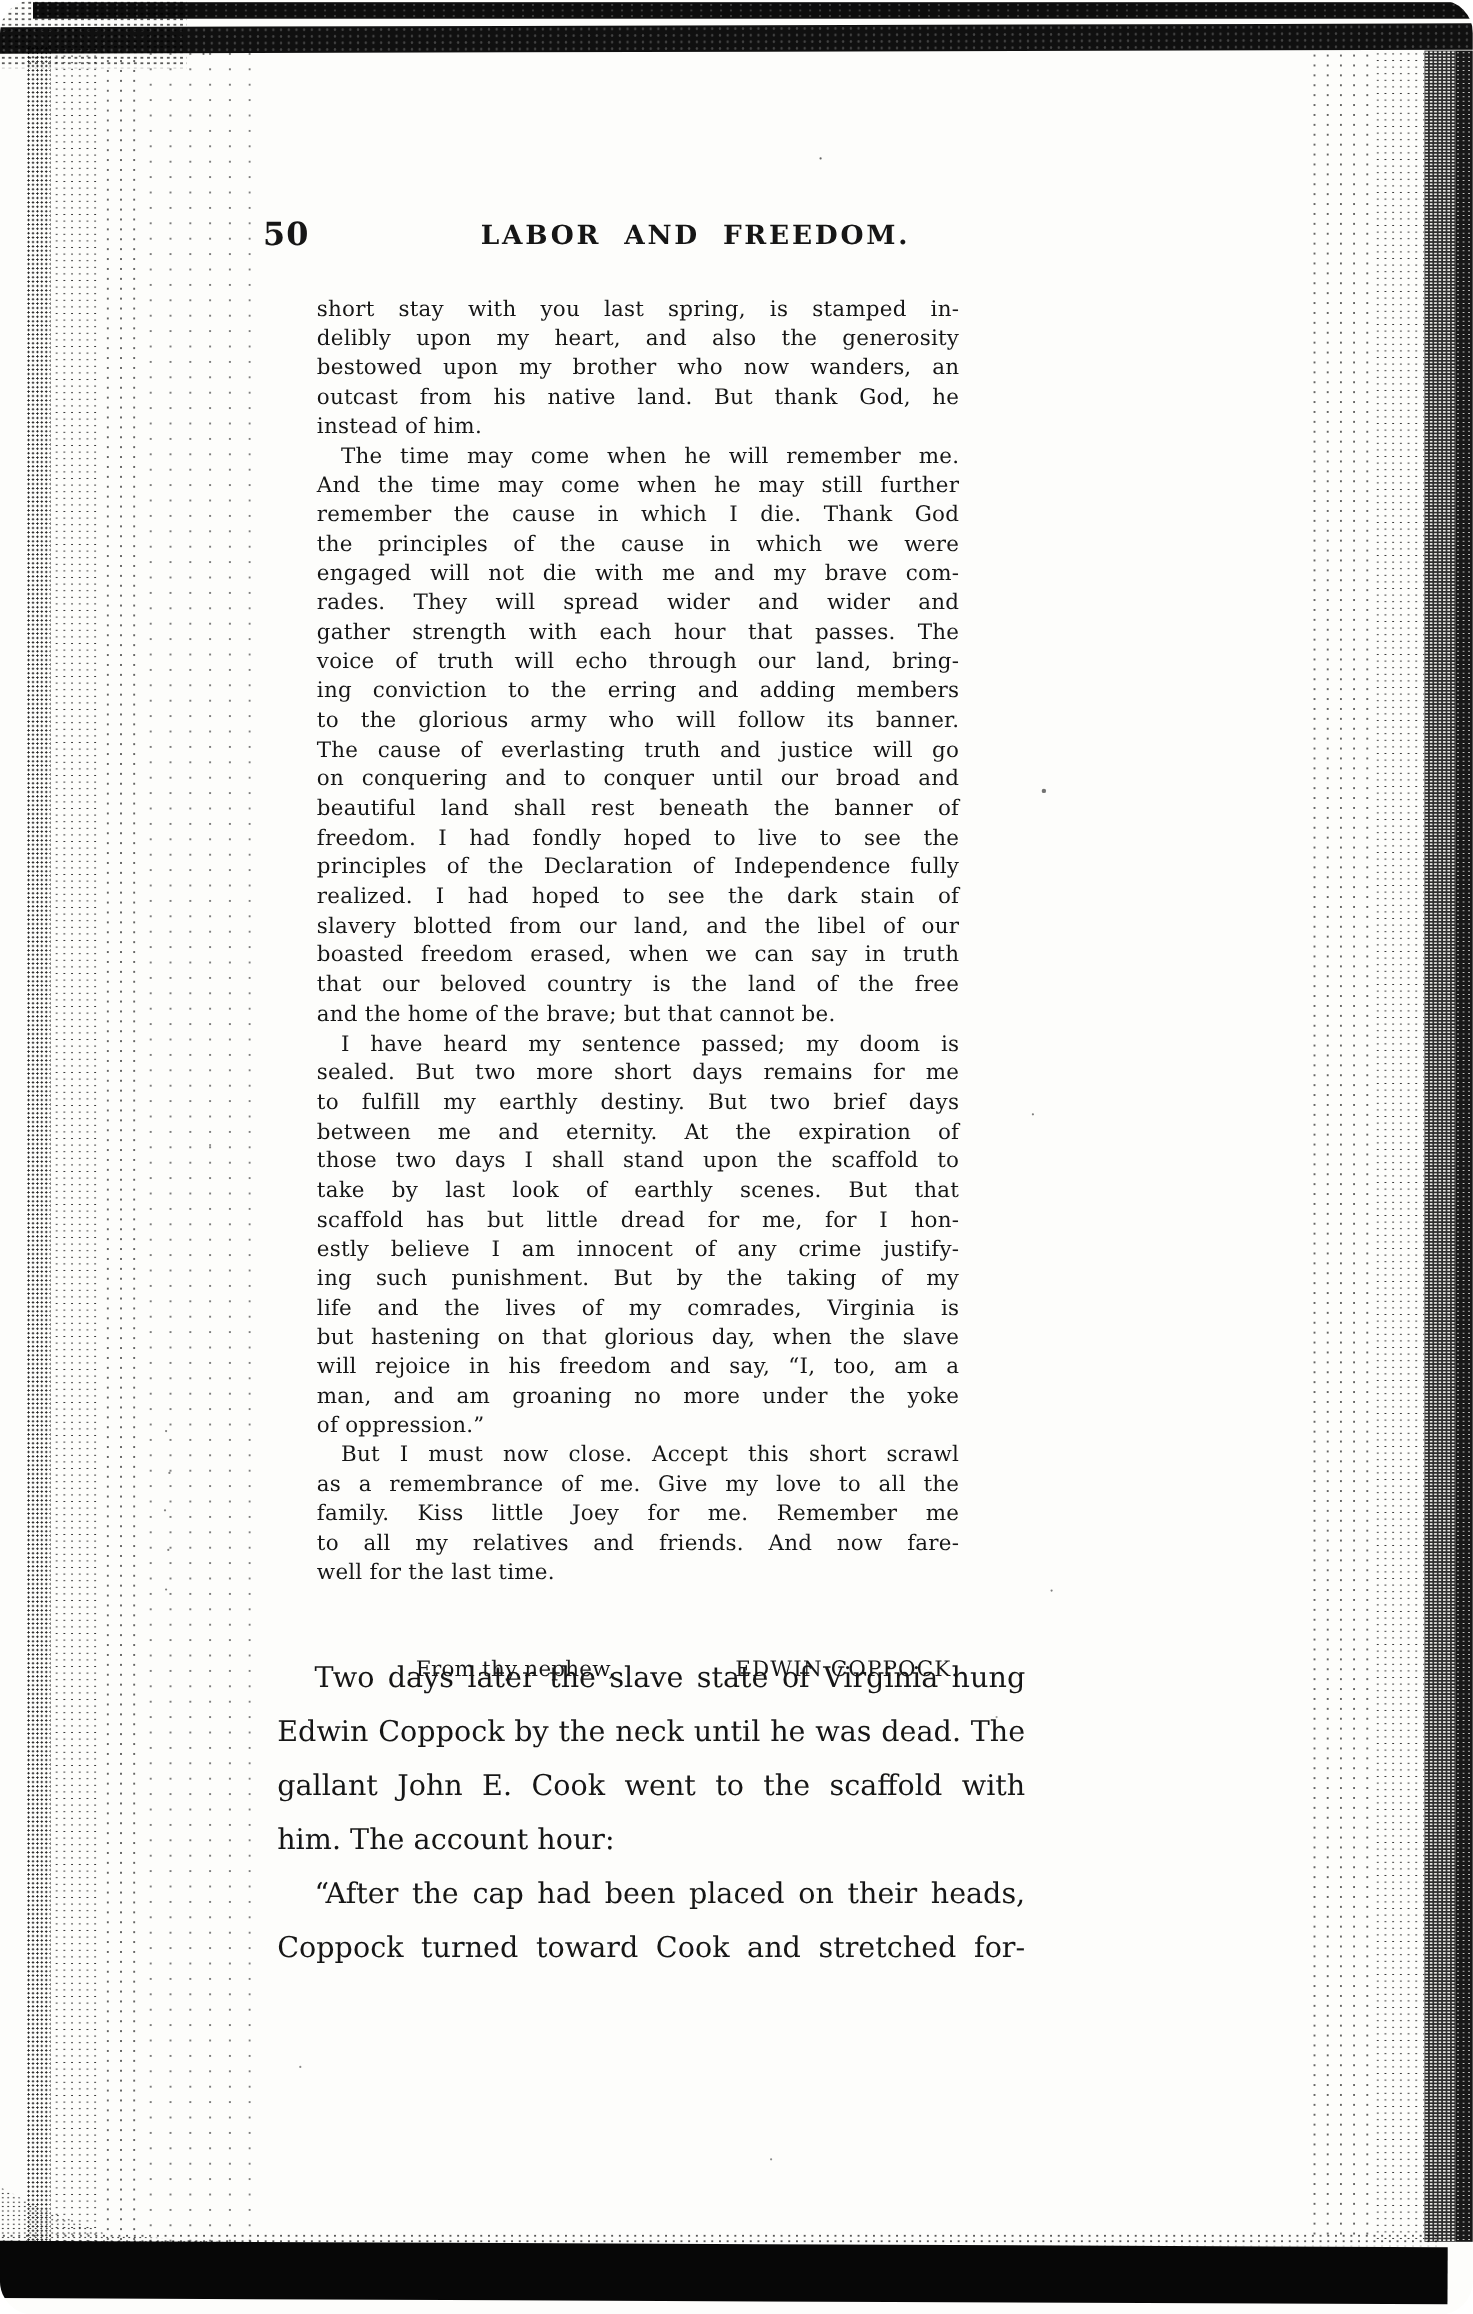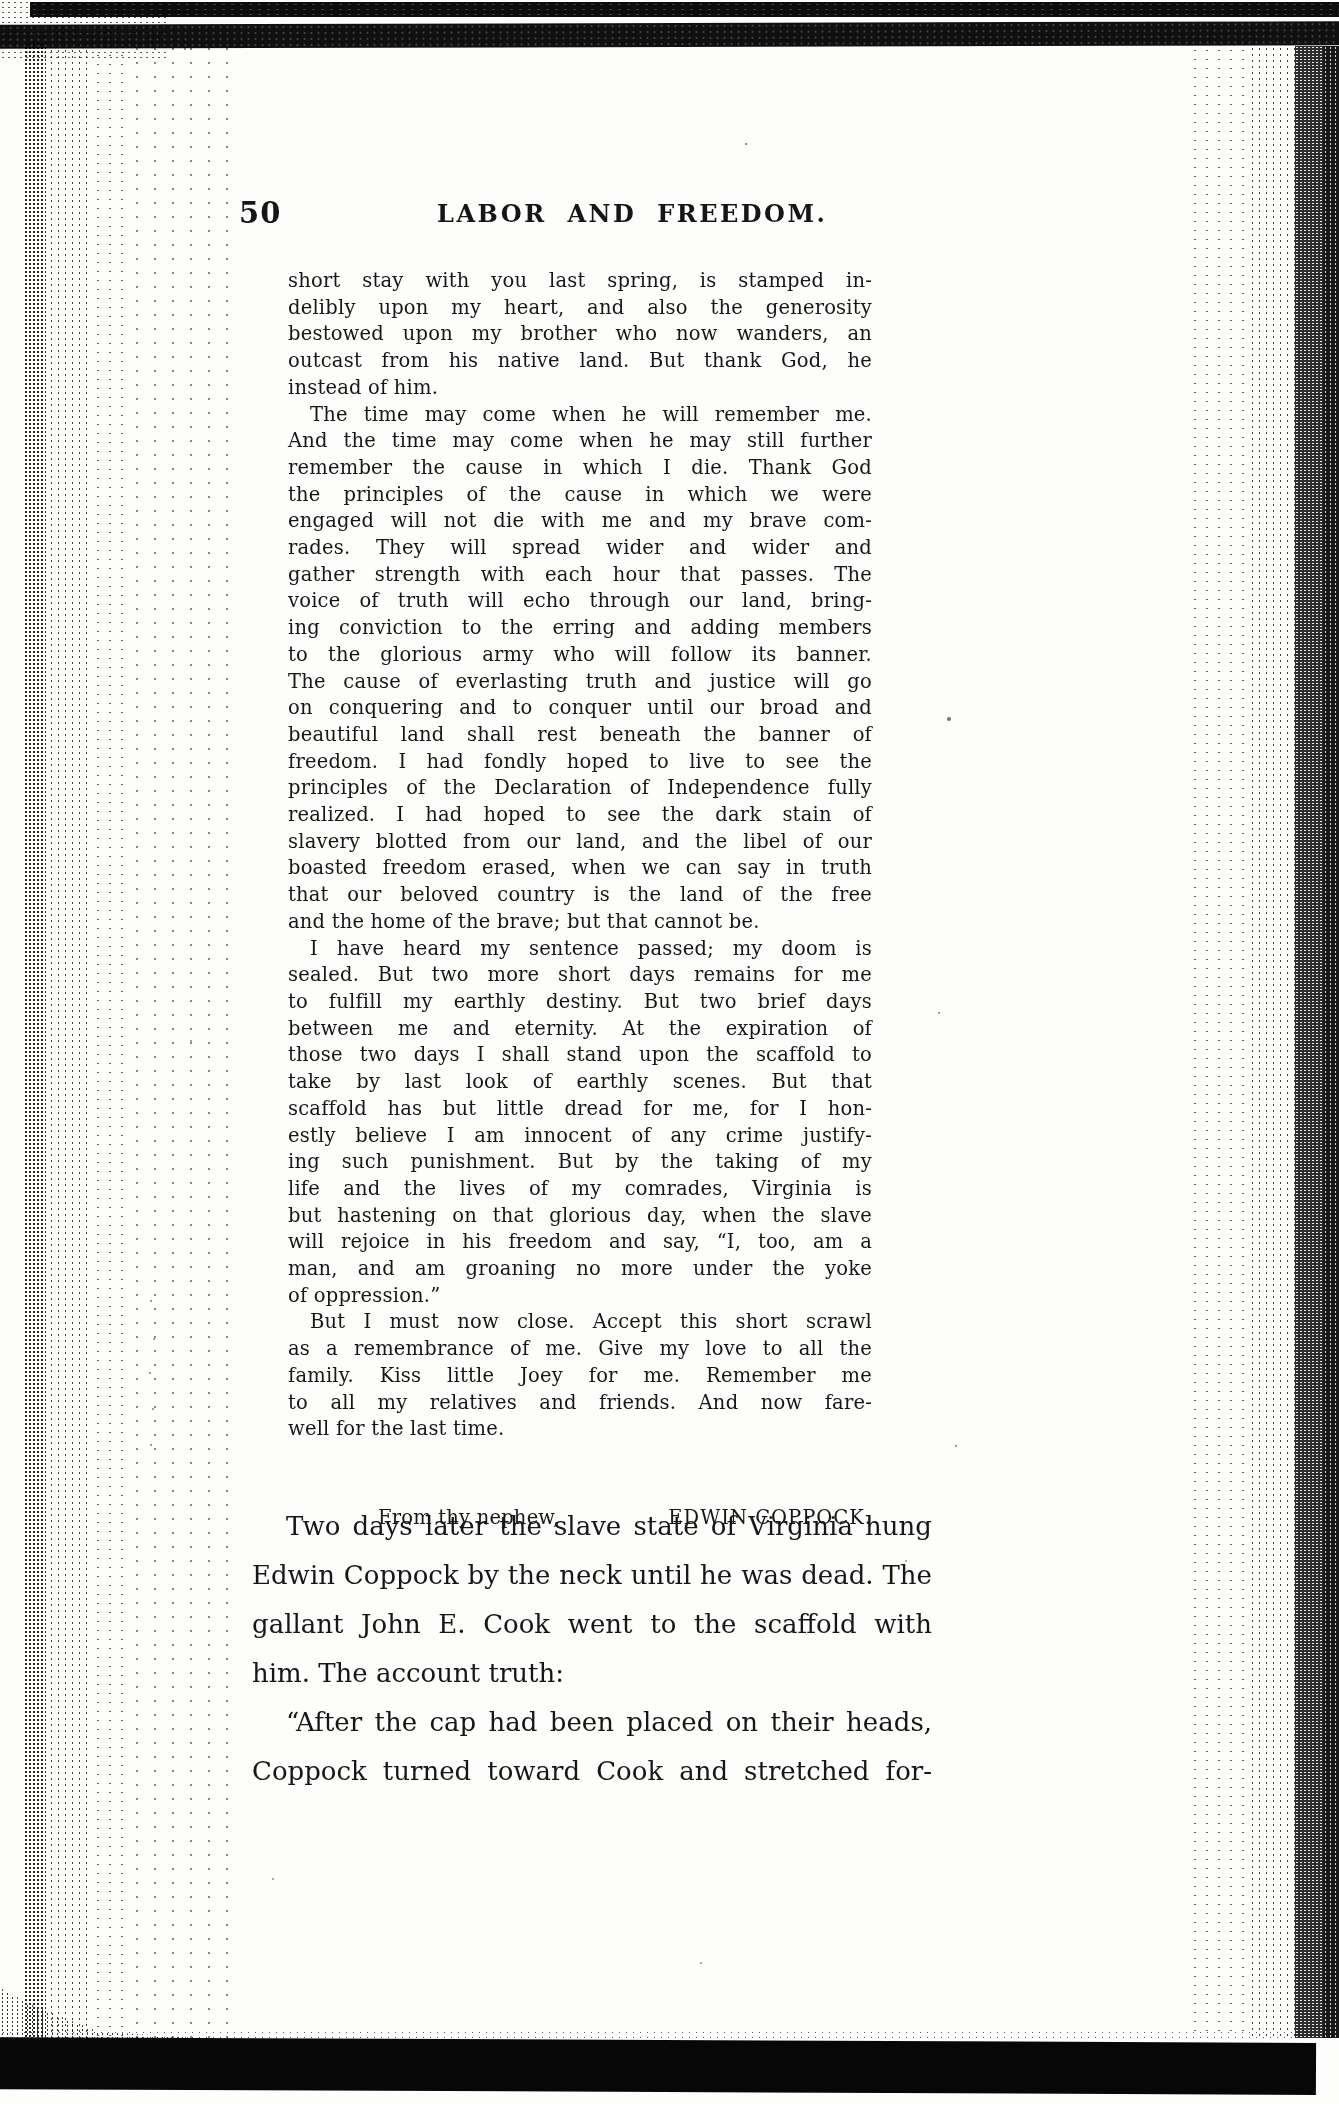--- a/index.html
+++ b/index.html
@@ -3,20 +3,21 @@
 <meta charset="utf-8">
 <style>
   html,body{margin:0;padding:0;background:#ffffff;}
   #scan{
     position:relative;
     width:1339px;height:2104px;
     background:#fdfdfb;
     overflow:hidden;
     font-family:"DejaVu Serif","Liberation Serif",serif;
     color:#161616;
+    border-radius:30px;
   }
 
   
   .top-band{position:absolute;top:0;left:0;right:0;height:48px;}
   .top-band .b1{
     position:absolute;top:2px;left:30px;right:0;height:15px;
     background-color:#0d0d0d;
     background-image:radial-gradient(#3c3c3c 1px,transparent 1.4px);
     background-size:9px 5px;
   }
@@ -210,18 +211,18 @@
     <div class="sig-row">
       <span class="closing">From thy nephew,</span>
       <span class="signature">EDWIN COPPOCK.</span>
     </div>
   </div>
 
   <div class="body-block">
   <div class="ln ind">Two days later the slave state of Virginia hung</div>
       <div class="ln">Edwin Coppock by the neck until he was dead. The</div>
       <div class="ln">gallant John E. Cook went to the scaffold with</div>
-      <div class="ln flush">him. The account truth:</div>
+      <div class="ln flush">him. The account hour:</div>
       <div class="ln ind">“After the cap had been placed on their heads,</div>
       <div class="ln">Coppock turned toward Cook and stretched for-</div>
     </div>
 
 </div>
 
 </body></html>

